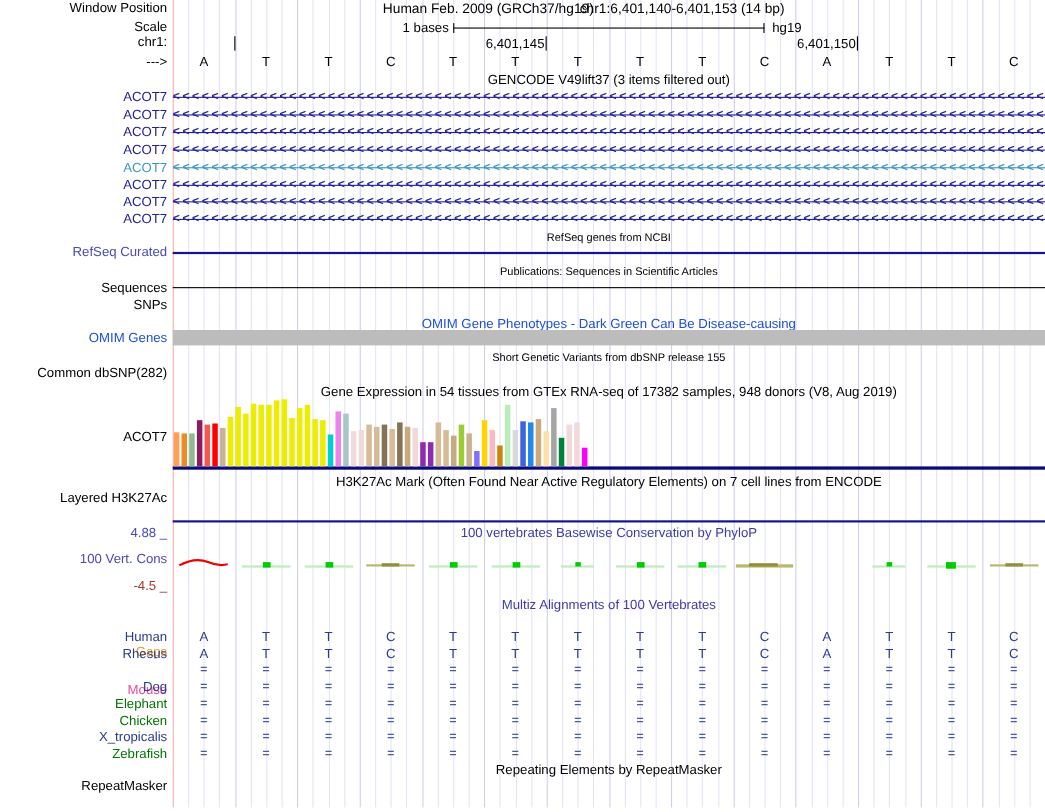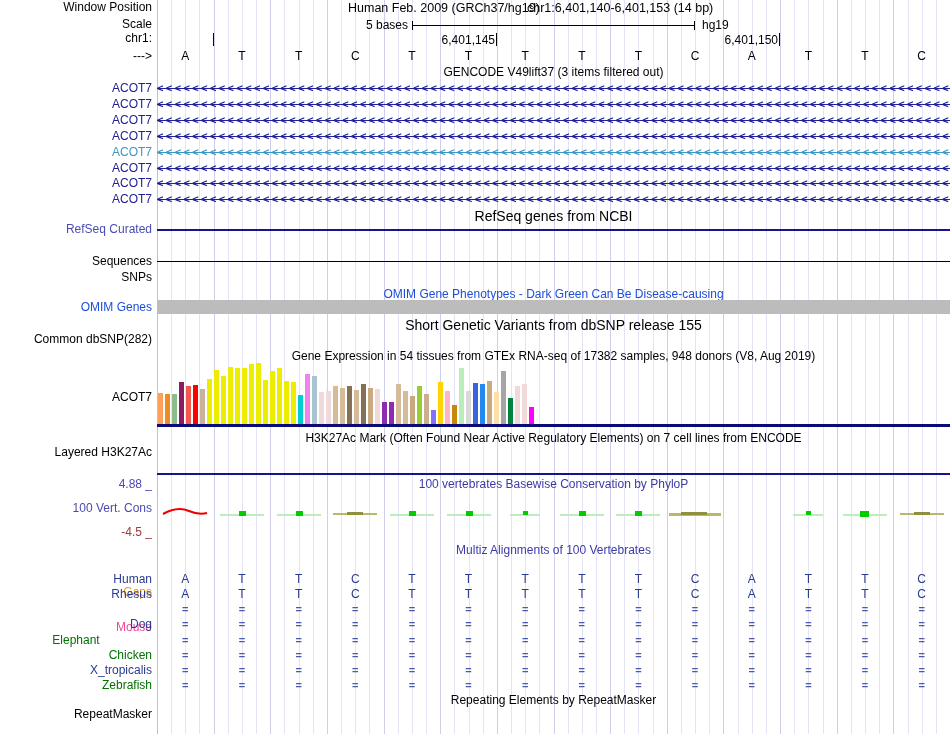--- a/index.html
+++ b/index.html
@@ -5,21 +5,21 @@
   html,body{margin:0;padding:0;background:#fff;}
   #browser{
     position:relative;width:950px;height:738px;background:#fff;overflow:hidden;
     font-family:"Liberation Sans","DejaVu Sans",sans-serif;font-size:12px;color:#000;
   }
   #browser > *{position:absolute;z-index:1;}
   .gridline{top:0;bottom:4px;width:1px;z-index:0 !important;}
   .guide{top:0;bottom:4px;width:1px;background:#F5AEAE;z-index:0 !important;}
   .lbl{left:0;width:152px;text-align:right;white-space:nowrap;line-height:13px;}
   .title{left:157px;width:793px;text-align:center;white-space:nowrap;line-height:13px;}
-  .small{font-size:14px;}
+  .small{font-size:10px;}
   .hline{left:157px;width:793px;}
   .navy{color:#4A4AB5;}
   .tblue{color:#3B3BA6;}
   .green{color:#1d4ed8;}
   .maroon{color:#A03A3A;}
   .arrow-row{left:157px;width:793px;height:13px;overflow:hidden;font-weight:bold;}
   .arrow-row i{position:absolute;left:0;right:0;top:6px;height:1px;background:currentColor;}
   .arrow-row b{position:absolute;left:0;top:0;font-size:11px;line-height:13px;letter-spacing:2.4px;font-weight:bold;}
   .baserow{left:157px;width:793px;display:flex;line-height:13px;}
   .baserow span{flex:1;text-align:center;}
@@ -29,41 +29,42 @@
 </head>
 <body>
 
 <div id="browser">
 
   <div class="lbl" style="top:1px">Window Position</div>
   <div style="left:348px;top:1px;font-size:12.5px;white-space:nowrap">Human Feb. 2009 (GRCh37/hg19)</div>
   <div style="left:527px;top:1px;font-size:12.5px;white-space:nowrap">chr1:6,401,140-6,401,153 (14 bp)</div>
 
   <div class="lbl" style="top:18px">Scale</div>
-  <div style="left:330px;top:18px;width:78px;text-align:right">5 bases</div>
+  <div style="left:330px;top:18px;width:78px;text-align:right">1 bases</div>
   <div style="left:412px;top:25px;width:283px;height:1px;background:#000"></div>
   <div class="tick" style="left:412px;top:21px;height:9px"></div>
   <div class="tick" style="left:694px;top:21px;height:9px"></div>
   <div style="left:702px;top:18px">hg19</div>
 
   <div class="lbl" style="top:32px">chr1:</div>
   <div class="tick" style="left:213px;top:33px;height:13px"></div>
   <div class="tick" style="left:496px;top:33px;height:13px"></div>
   <div class="tick" style="left:779px;top:33px;height:13px"></div>
   <div class="rlabel" style="left:345px;top:33px">6,401,145</div>
   <div class="rlabel" style="left:628px;top:33px">6,401,150</div>
 
   <div class="lbl" style="top:50px">---&gt;</div>
 
   <div class="title" style="top:66px">GENCODE V49lift37 (3 items filtered out)</div>
 
   <div class="title small" style="top:210px">RefSeq genes from NCBI</div>
   <div class="hline" style="top:229px;height:2px;background:#14148C"></div>
   <div class="lbl navy" style="top:223px">RefSeq Curated</div>
 
+  <div class="title small" style="top:241px">Publications: Sequences in Scientific Articles</div>
   <div class="hline" style="top:261px;height:1px;background:#000"></div>
   <div class="lbl" style="top:255px">Sequences</div>
   <div class="lbl" style="top:271px">SNPs</div>
 
   <div class="title green" style="top:288px">OMIM Gene Phenotypes - Dark Green Can Be Disease-causing</div>
   <div class="hline" style="top:300px;height:14px;background:#BCBCBC"></div>
   <div class="lbl green" style="top:301px">OMIM Genes</div>
 
   <div class="title small" style="top:319px">Short Genetic Variants from dbSNP release 155</div>
   <div class="lbl" style="top:333px">Common dbSNP(282)</div>
@@ -340,21 +341,21 @@
       <span>=</span>
       <span>=</span>
       <span>=</span>
       <span>=</span>
       <span>=</span>
       <span>=</span>
       <span>=</span>
       <span>=</span>
       <span>=</span>
     </div>
-    <div class="lbl" style="position: absolute; top: 633.5px; color: rgb(0, 114, 0); text-align: center;">Elephant</div>
+    <div class="lbl" style="position: absolute; top: 633.5px; color: rgb(0, 114, 0);">Elephant</div>
     <div class="baserow" style="position: absolute; top: 633.5px; color: rgb(76, 90, 168); font-size: 11px; font-weight: bold;">
       <span>=</span>
       <span>=</span>
       <span>=</span>
       <span>=</span>
       <span>=</span>
       <span>=</span>
       <span>=</span>
       <span>=</span>
       <span>=</span>

